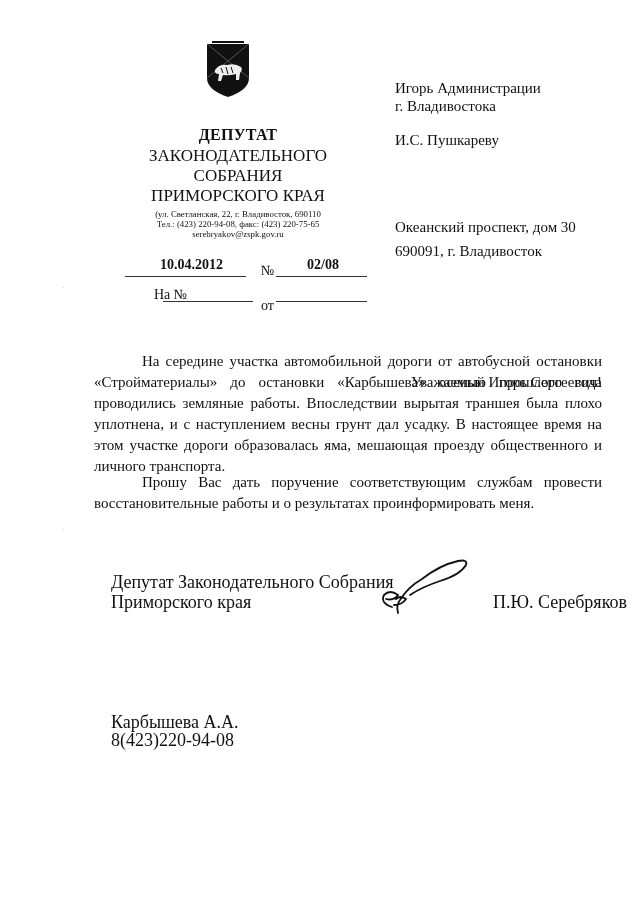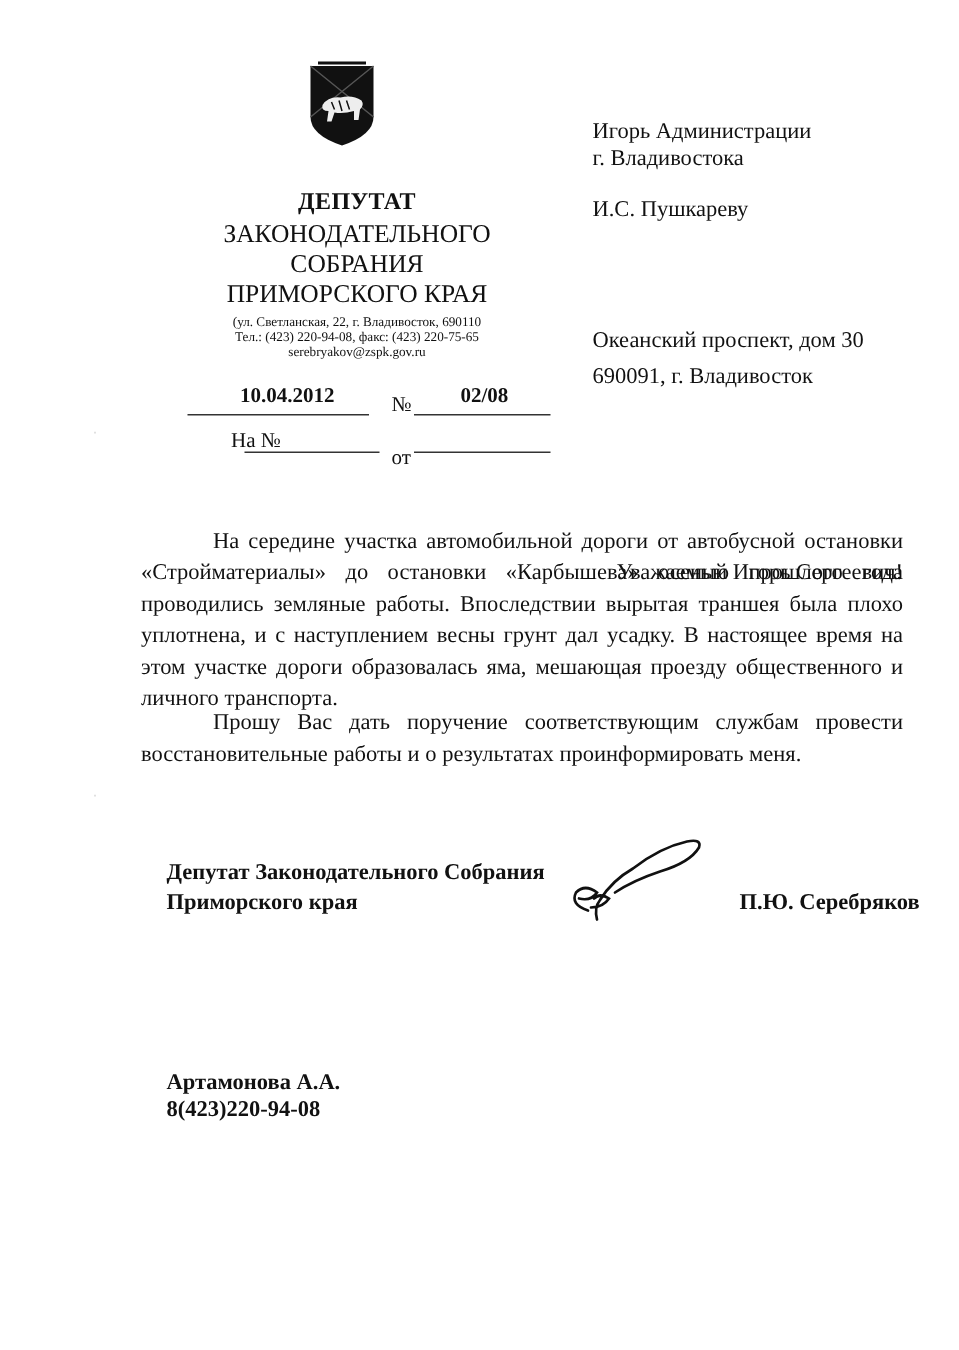--- a/index.html
+++ b/index.html
@@ -10,21 +10,21 @@
   .hdr { left:128px; width:220px; text-align:center; }
   .h-title { top:126px; font-size:16px; font-weight:bold; letter-spacing:0.3px; }
   .h-line { font-size:17px; line-height:20px; }
   .small { font-size:8.8px; line-height:11px; }
   .addr { left:395px; font-size:15px; line-height:21px; }
   .meta-val { font-weight:bold; font-size:14px; }
   .uline { border-bottom:1px solid #333; height:0; }
   .body-text { left:94px; width:508px; font-size:15px; line-height:21px; text-align:justify; }
   .para { text-indent:48px; margin:0; }
   .greet { left:94px; width:508px; text-align:right; top:332px; font-size:15px;margin-top:42px; }
-  .sig { font-size:15px; line-height:20px;font-weight:bold; }
+  .sig { font-size:18px; line-height:20px; }
   .speck { color:#aaa; font-size:8px; }
 </style>
 </head>
 <body>
 
 <div class="abs crest">
   <svg width="58" height="60" viewBox="0 0 58 60">
     <path d="M8 4 L50 4 L50 38 Q50 50 29 57 Q8 50 8 38 Z" fill="#111"></path>
     <path d="M8 4 L50 38 M50 4 L8 38" stroke="#555" stroke-width="1"></path>
     <path d="M16 30 Q20 24 28 25 Q36 23 42 27 Q44 30 41 33 L40 40 L37 40 L37 34 Q30 36 24 35 L22 41 L19 41 L20 34 Q15 34 16 30 Z" fill="#eee"></path>
@@ -72,14 +72,14 @@
 
 <div class="abs sig" style="left:111px; top:572px;">Депутат Законодательного Собрания</div>
 <div class="abs sig" style="left:111px; top:592px;">Приморского края</div>
 <div class="abs" style="left:370px; top:555px; width:110px; height:65px;">
   <svg width="110" height="65" viewBox="0 0 110 65">
     <path d="M22 52 Q10 48 14 40 Q20 34 28 40 Q24 46 16 44 M26 44 Q30 40 36 44 Q32 50 24 50 M28 58 Q26 50 30 45 Q38 32 52 24 Q70 10 88 6 Q98 4 96 10 Q90 20 70 26 Q52 32 40 40" fill="none" stroke="#111" stroke-width="1.8" stroke-linecap="round"></path>
   </svg>
 </div>
 <div class="abs sig" style="left:493px; top:592px;">П.Ю. Серебряков</div>
 
-<div class="abs sig" style="left:111px; top:712px;">Артамонова А.А.</div>
+<div class="abs sig" style="left:111px; top:712px;">Карбышева А.А.</div>
 <div class="abs sig" style="left:111px; top:730px;">8(423)220-94-08</div>
 
 </body></html>

